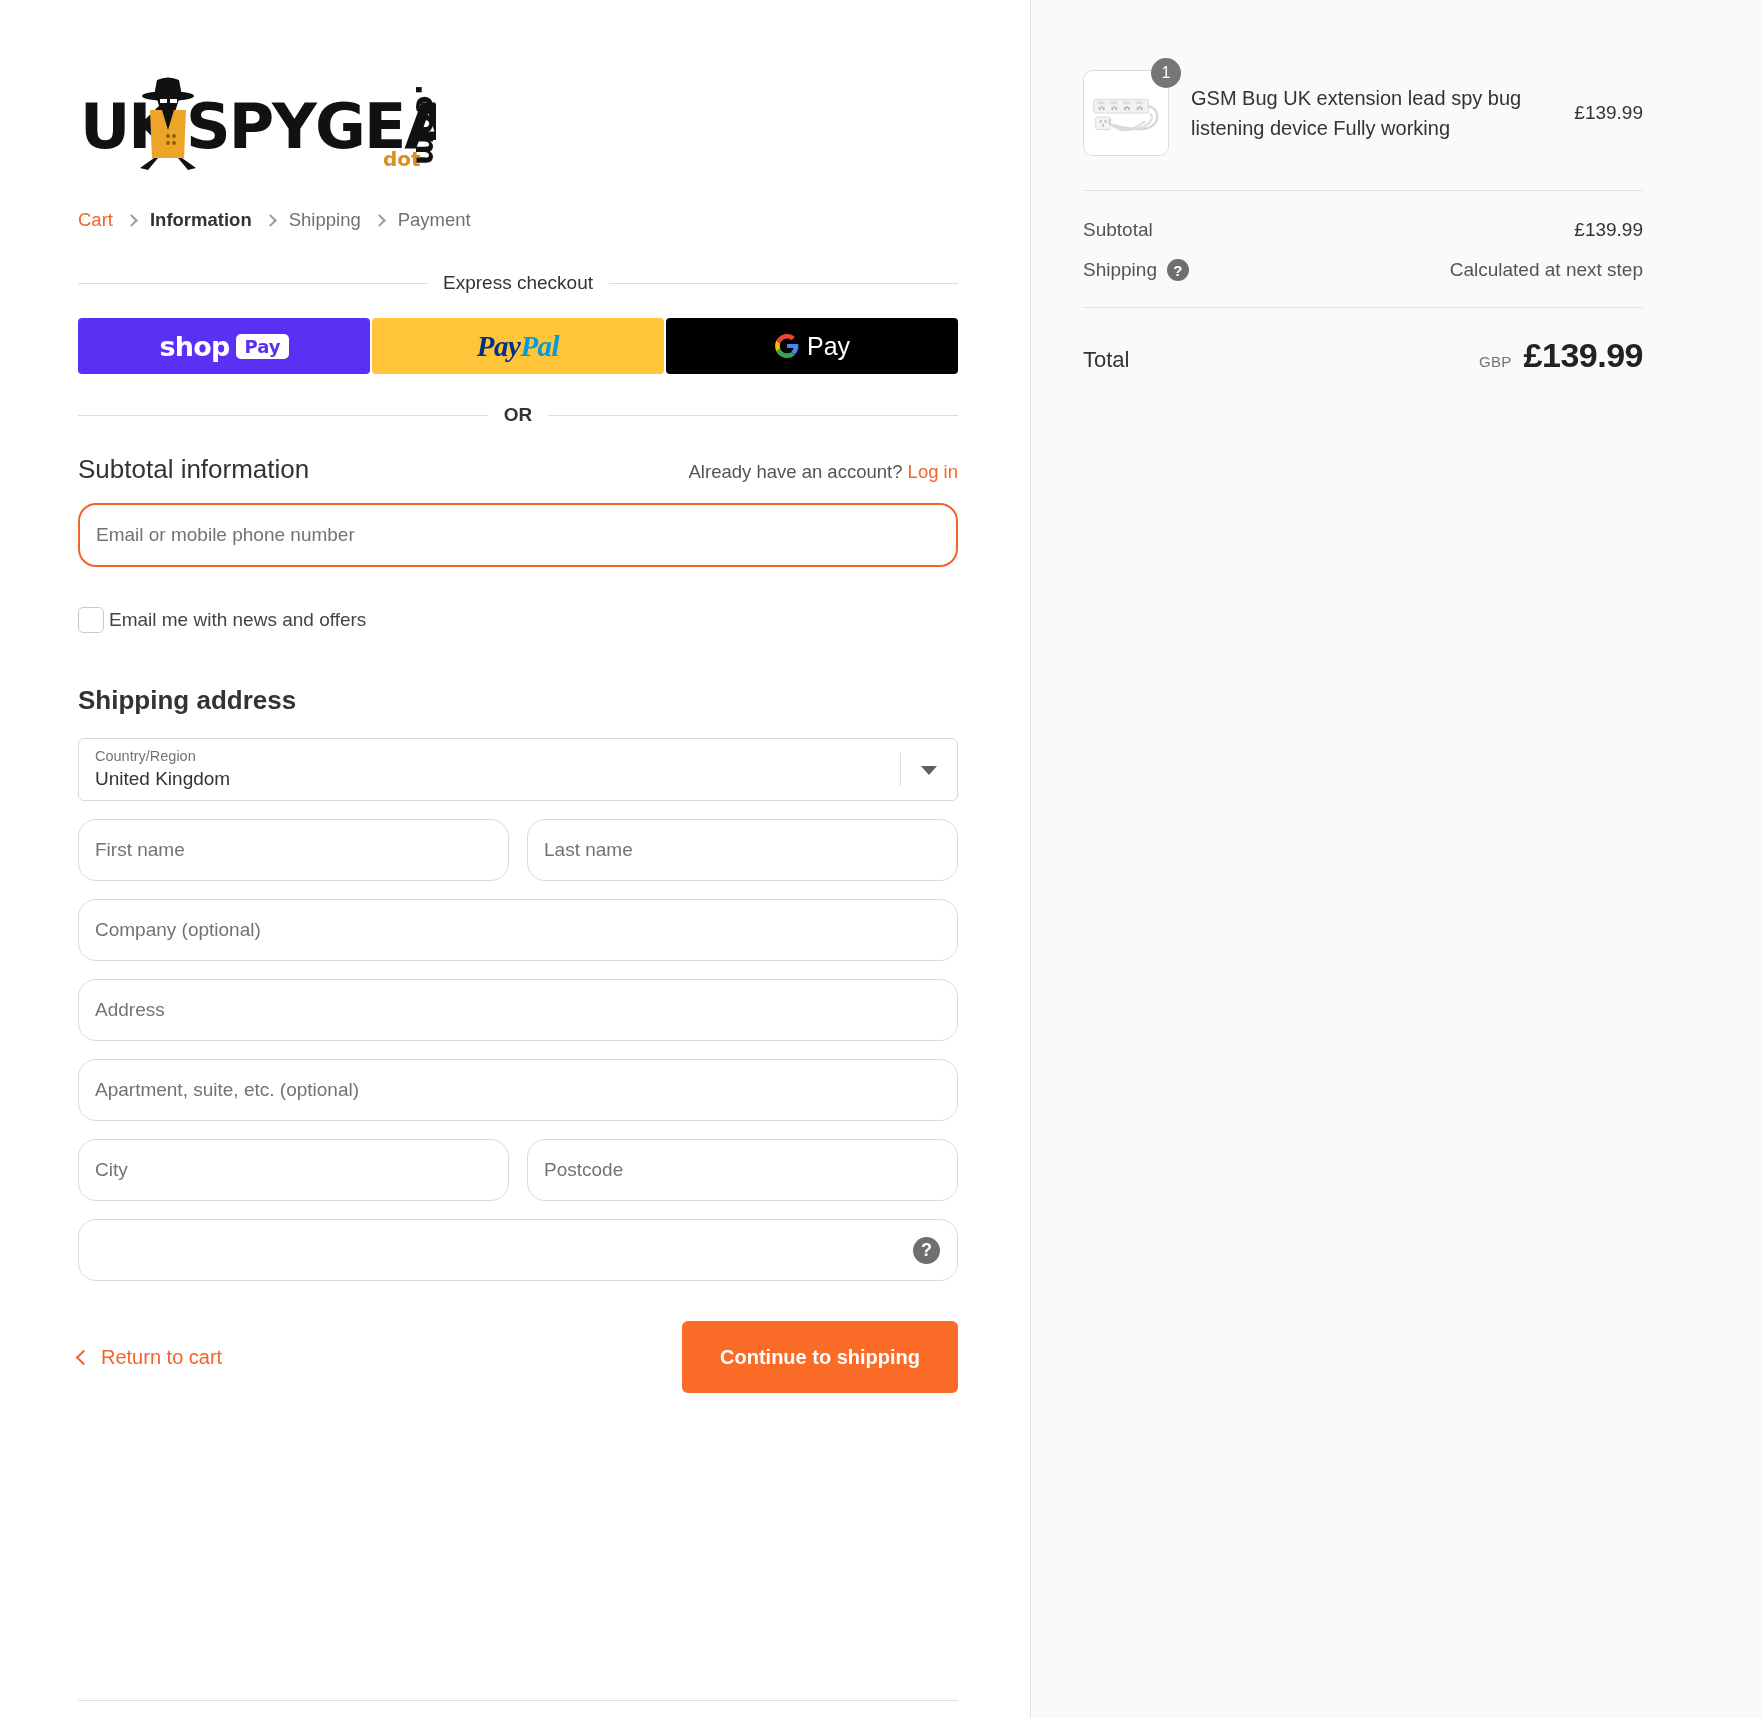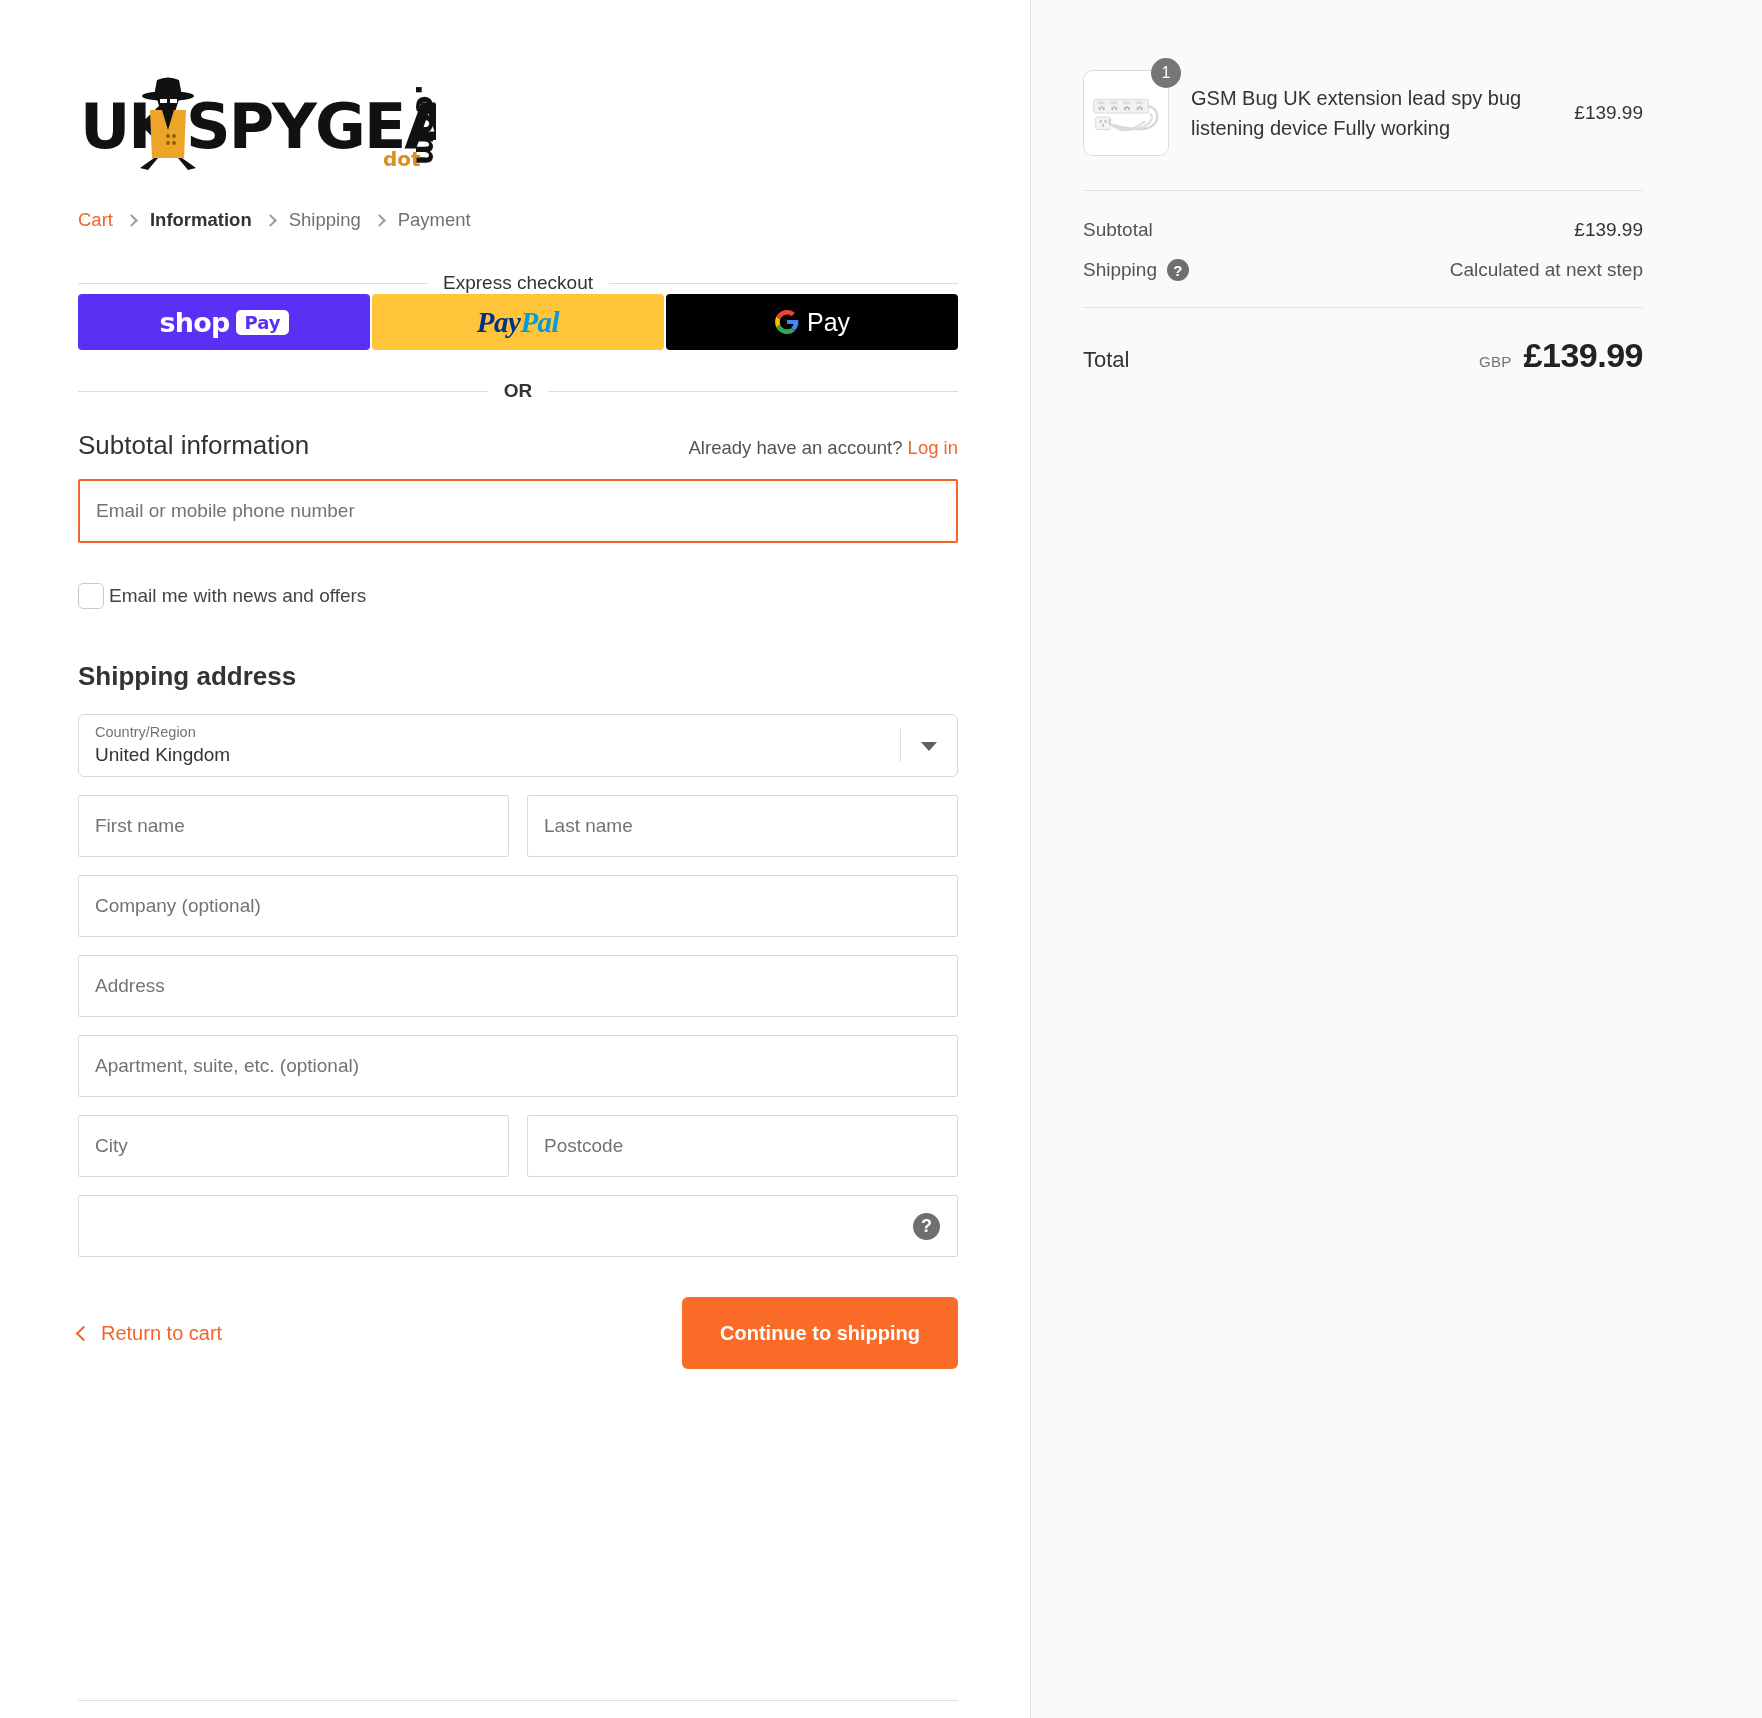--- a/index.html
+++ b/index.html
@@ -64,20 +64,21 @@
   .express-head {
     margin-top: 40px;
     display: flex;
     align-items: center;
     gap: 16px;
   }
   .express-head .rule { flex: 1 1 auto; height: 1px; background: #dcdcdc; }
   .express-head .label { font-size: 19px; color: #333; white-space: nowrap; }
 
   .express-btns {
+    margin-top: 24px;
     display: flex;
     gap: 2px;
   }
   .pay-btn {
     flex: 1 1 0;
     height: 56px;
     border: none;
     border-radius: 4px;
     cursor: pointer;
     display: flex;
@@ -125,21 +126,21 @@
   }
   .sec-title { font-size: 26px; color: #333333; font-weight: normal; }
   .acct-line { font-size: 18.5px; color: #545454; }
   .acct-line a { color: #f2642a; text-decoration: none; cursor: pointer; }
 
   
   .field {
     position: relative;
     height: 62px;
     border: 1px solid #d9d9d9;
-    border-radius: 2px;
+    border-radius: 18px;
     background: #ffffff;
     display: flex;
     align-items: center;
     padding: 0 16px;
   }
   .field.focused {
     border: 2px solid #f2642a;
     box-shadow: 0 0 0 0px #f2642a;
   }
   .field input {

